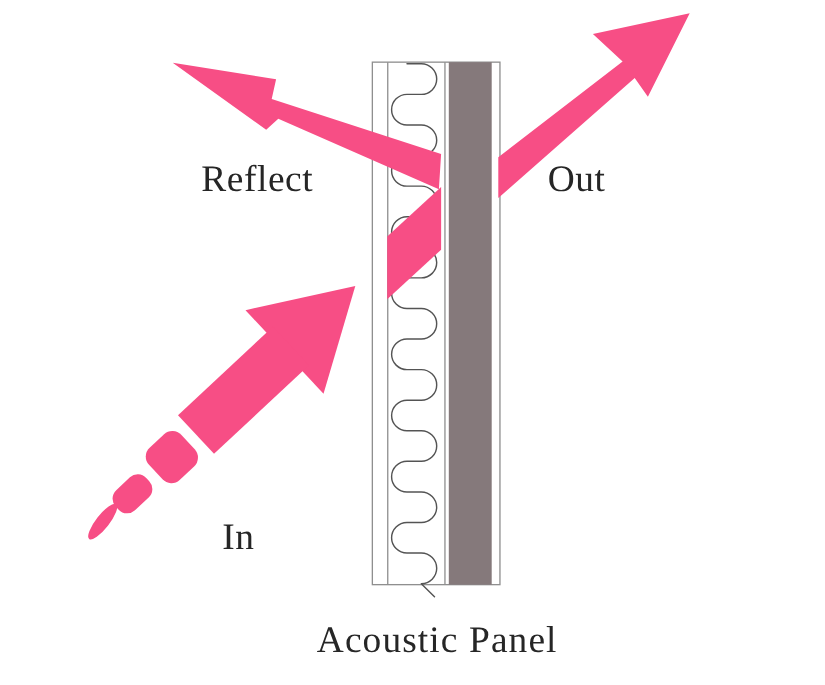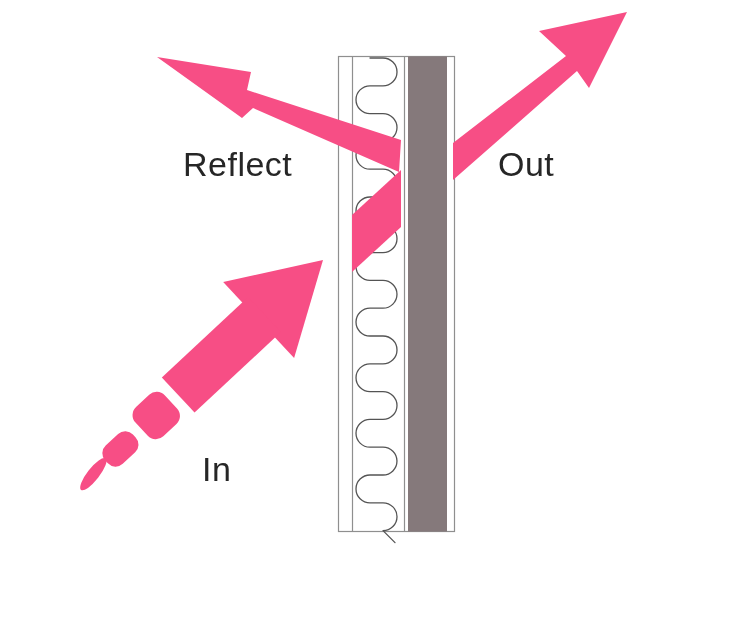--- a/index.html
+++ b/index.html
@@ -1,35 +1,35 @@
 <!DOCTYPE html>
 <html style="--color-wave: #F74E85; --color-panel_core: #85797B; --color-panel_outline: #8F8F8F; --color-insulation_line: #545454; --color-text: #262626; --color-background: #FFFFFF;"><head>
 <meta charset="utf-8">
 <style>
   html,body{margin:0;padding:0;background:#fff;}
   .stage{
     position:relative;
     width:750px;height:623px;
     background:var(--color-background,#fff);
     overflow:hidden;
-    font-family:Liberation Sans, sans-serif;
+    font-family:Liberation Serif, serif;
   }
   .stage svg{position:absolute;left:0;top:0;}
   .label{
     position:absolute;
     font-size:34px;
     line-height:1;
     letter-spacing:0.5px;
     color:var(--color-text,#262626);
     white-space:nowrap;
     user-select:none;
   }
   .label-reflect{left:183px;top:147px;}
   .label-out{left:498px;top:147px;}
-  .label-in{left:202px;top:452px;}
+  .label-in{left:202px;top:472px;}
   .label-caption{left:288px;top:566px;letter-spacing:1px;}
 
   .panel-face{fill:#ffffff;stroke:var(--color-panel_outline,#8F8F8F);stroke-width:1.2;}
   .panel-line{stroke:var(--color-panel_outline,#8F8F8F);stroke-width:1.2;}
   .panel-core{stroke:none;}
   .squiggle{fill:none;stroke:var(--color-insulation_line,#545454);stroke-width:1.3;stroke-linecap:round;stroke-linejoin:round;}
   .wave{stroke:none;}
 </style>
 </head>
 <body>
@@ -57,13 +57,14 @@
       <rect class="wave" x="80" y="-24" width="118" height="48" fill="#F74E85"></rect>
       <rect class="wave" x="208" y="-20" width="40" height="40" rx="11" fill="#F74E85"></rect>
       <rect class="wave" x="258" y="-12.5" width="38" height="25" rx="10.5" fill="#F74E85"></rect>
       <ellipse class="wave" cx="314" cy="0" rx="20" ry="6" transform="rotate(-9 314 0)" fill="#F74E85"></ellipse>
     </g>
   </svg>
 
   <div class="label label-reflect">Reflect</div>
   <div class="label label-out">Out</div>
   <div class="label label-in">In</div>
+  <div class="label label-caption">Acoustic Panel</div>
 </div>
 
 </body></html>

